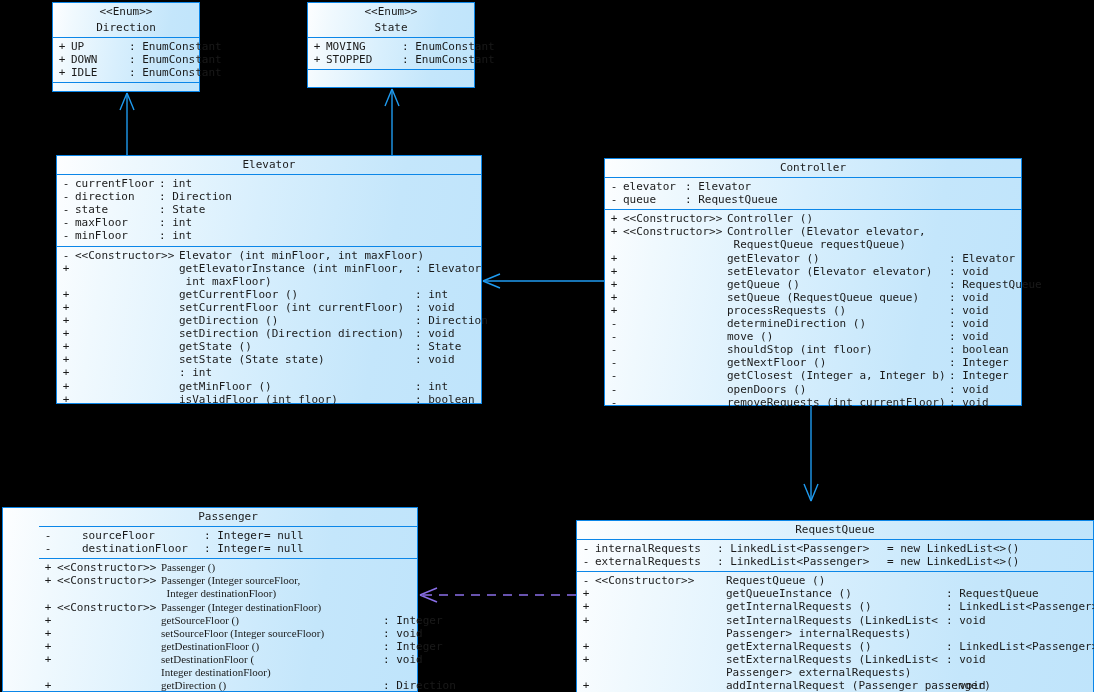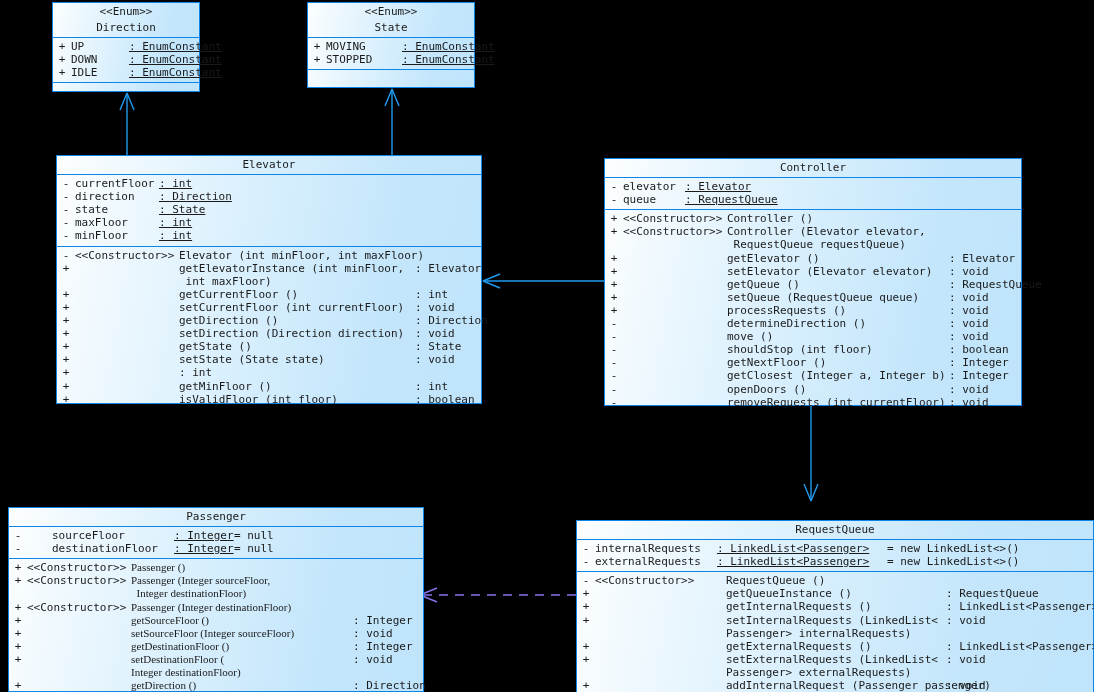--- a/index.html
+++ b/index.html
@@ -31,21 +31,21 @@
   }
   .uml-sec.empty{height:14px;padding:0;}
   .row{
     display:flex;
     white-space:pre;
     line-height:13.1px;
     height:13.1px;
   }
   .vis{width:18px;text-align:center;flex:0 0 auto;}
   .nm{flex:0 0 auto;}
-  .ty{flex:0 0 auto;text-decoration:underline;}
+  .ty{flex:0 0 auto;}
   .ret{flex:0 0 auto;}
 
   
   #box-direction{left:52px;top:2px;width:148px;height:90px;}
   #box-direction .c-nm{width:58px;}
 
   
   #box-state{left:307px;top:2px;width:168px;height:86px;}
   #box-state .c-nm{width:76px;}
 
@@ -62,21 +62,21 @@
   #box-controller .m-sig{width:222px;}
 
   
   #box-requestqueue{left:576px;top:520px;width:518px;height:190px;}
   #box-requestqueue .c-nm{width:122px;}
   #box-requestqueue .c-ty2{width:170px;}
   #box-requestqueue .m-pre{width:104px;}
   #box-requestqueue .m-sig{width:220px;padding-left:27px;}
 
   
-  #box-passenger{left:8px;top:507px;width:416px;height:185px;}
+  #box-passenger{left:2px;top:507px;width:416px;height:185px;padding-left:36px;}
   #box-passenger .c-nm{width:122px;margin-left:25px;}
   #box-passenger .c-ty2{width:60px;}
   #box-passenger .m-pre{width:104px;}
   #box-passenger .m-sig{width:222px;font-family:Liberation Serif, serif;}
 
   svg.edges{position:absolute;left:0;top:0;width:1094px;height:692px;pointer-events:none;}
 </style>
 </head>
 <body>
 

